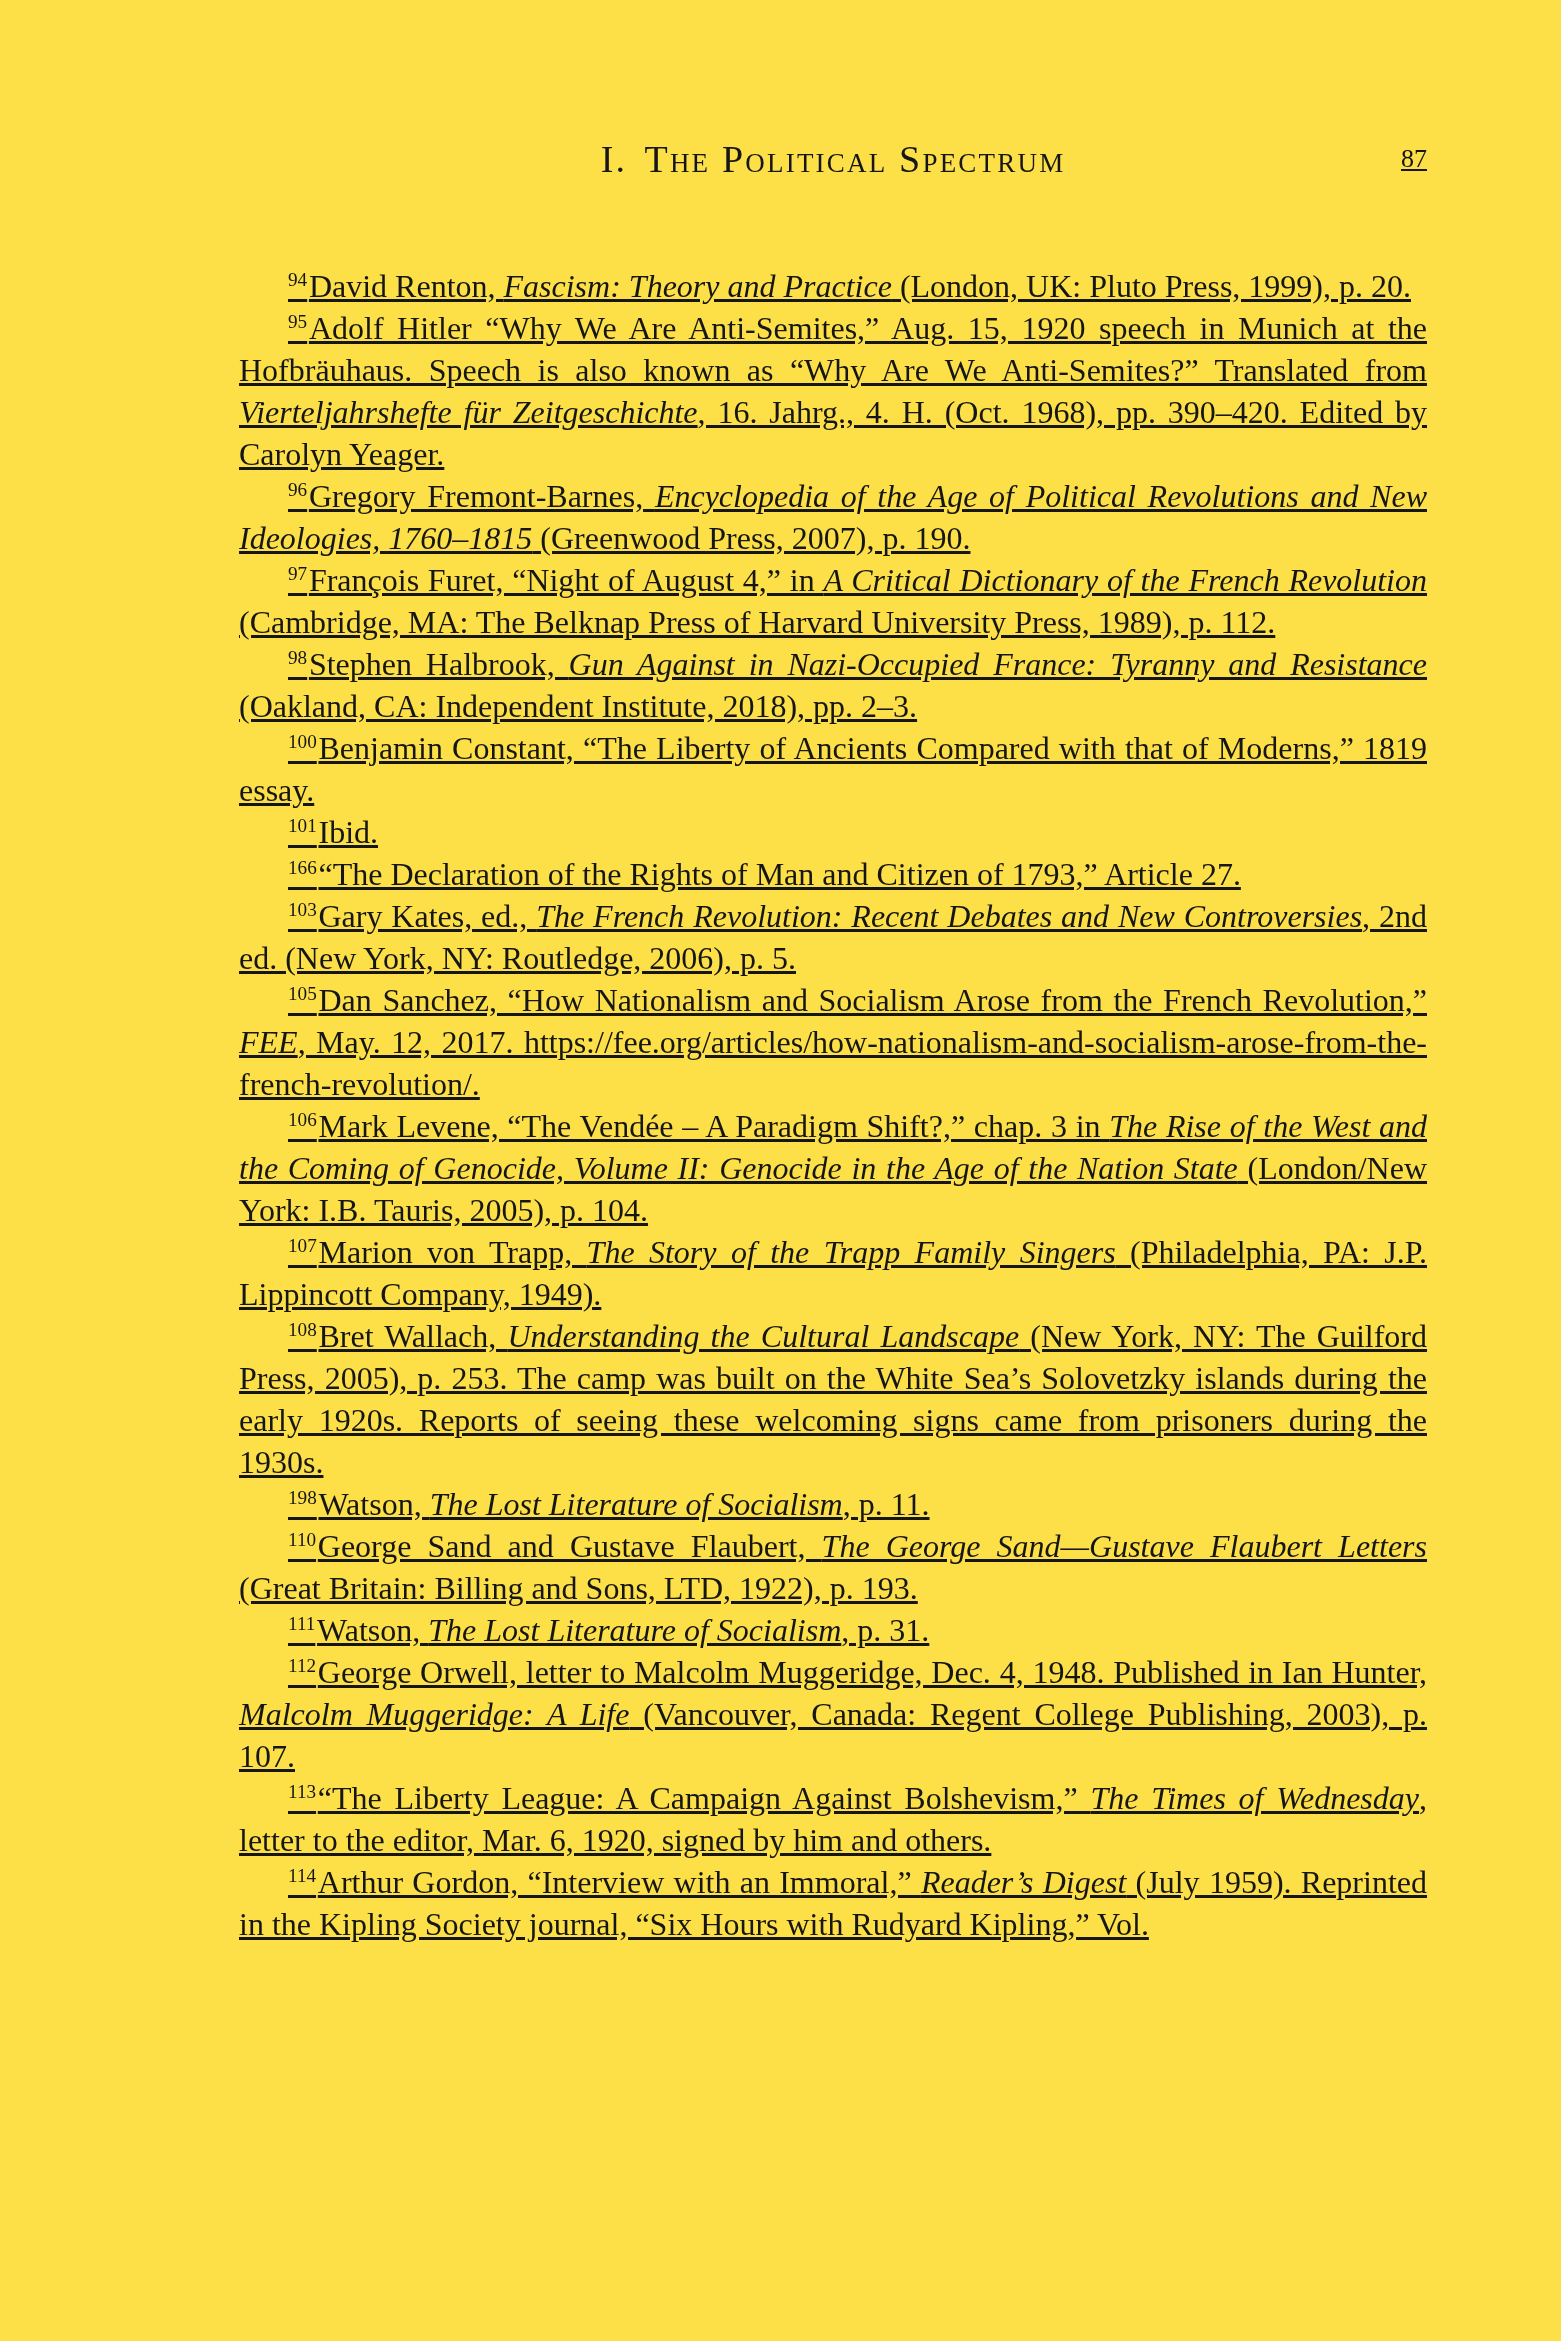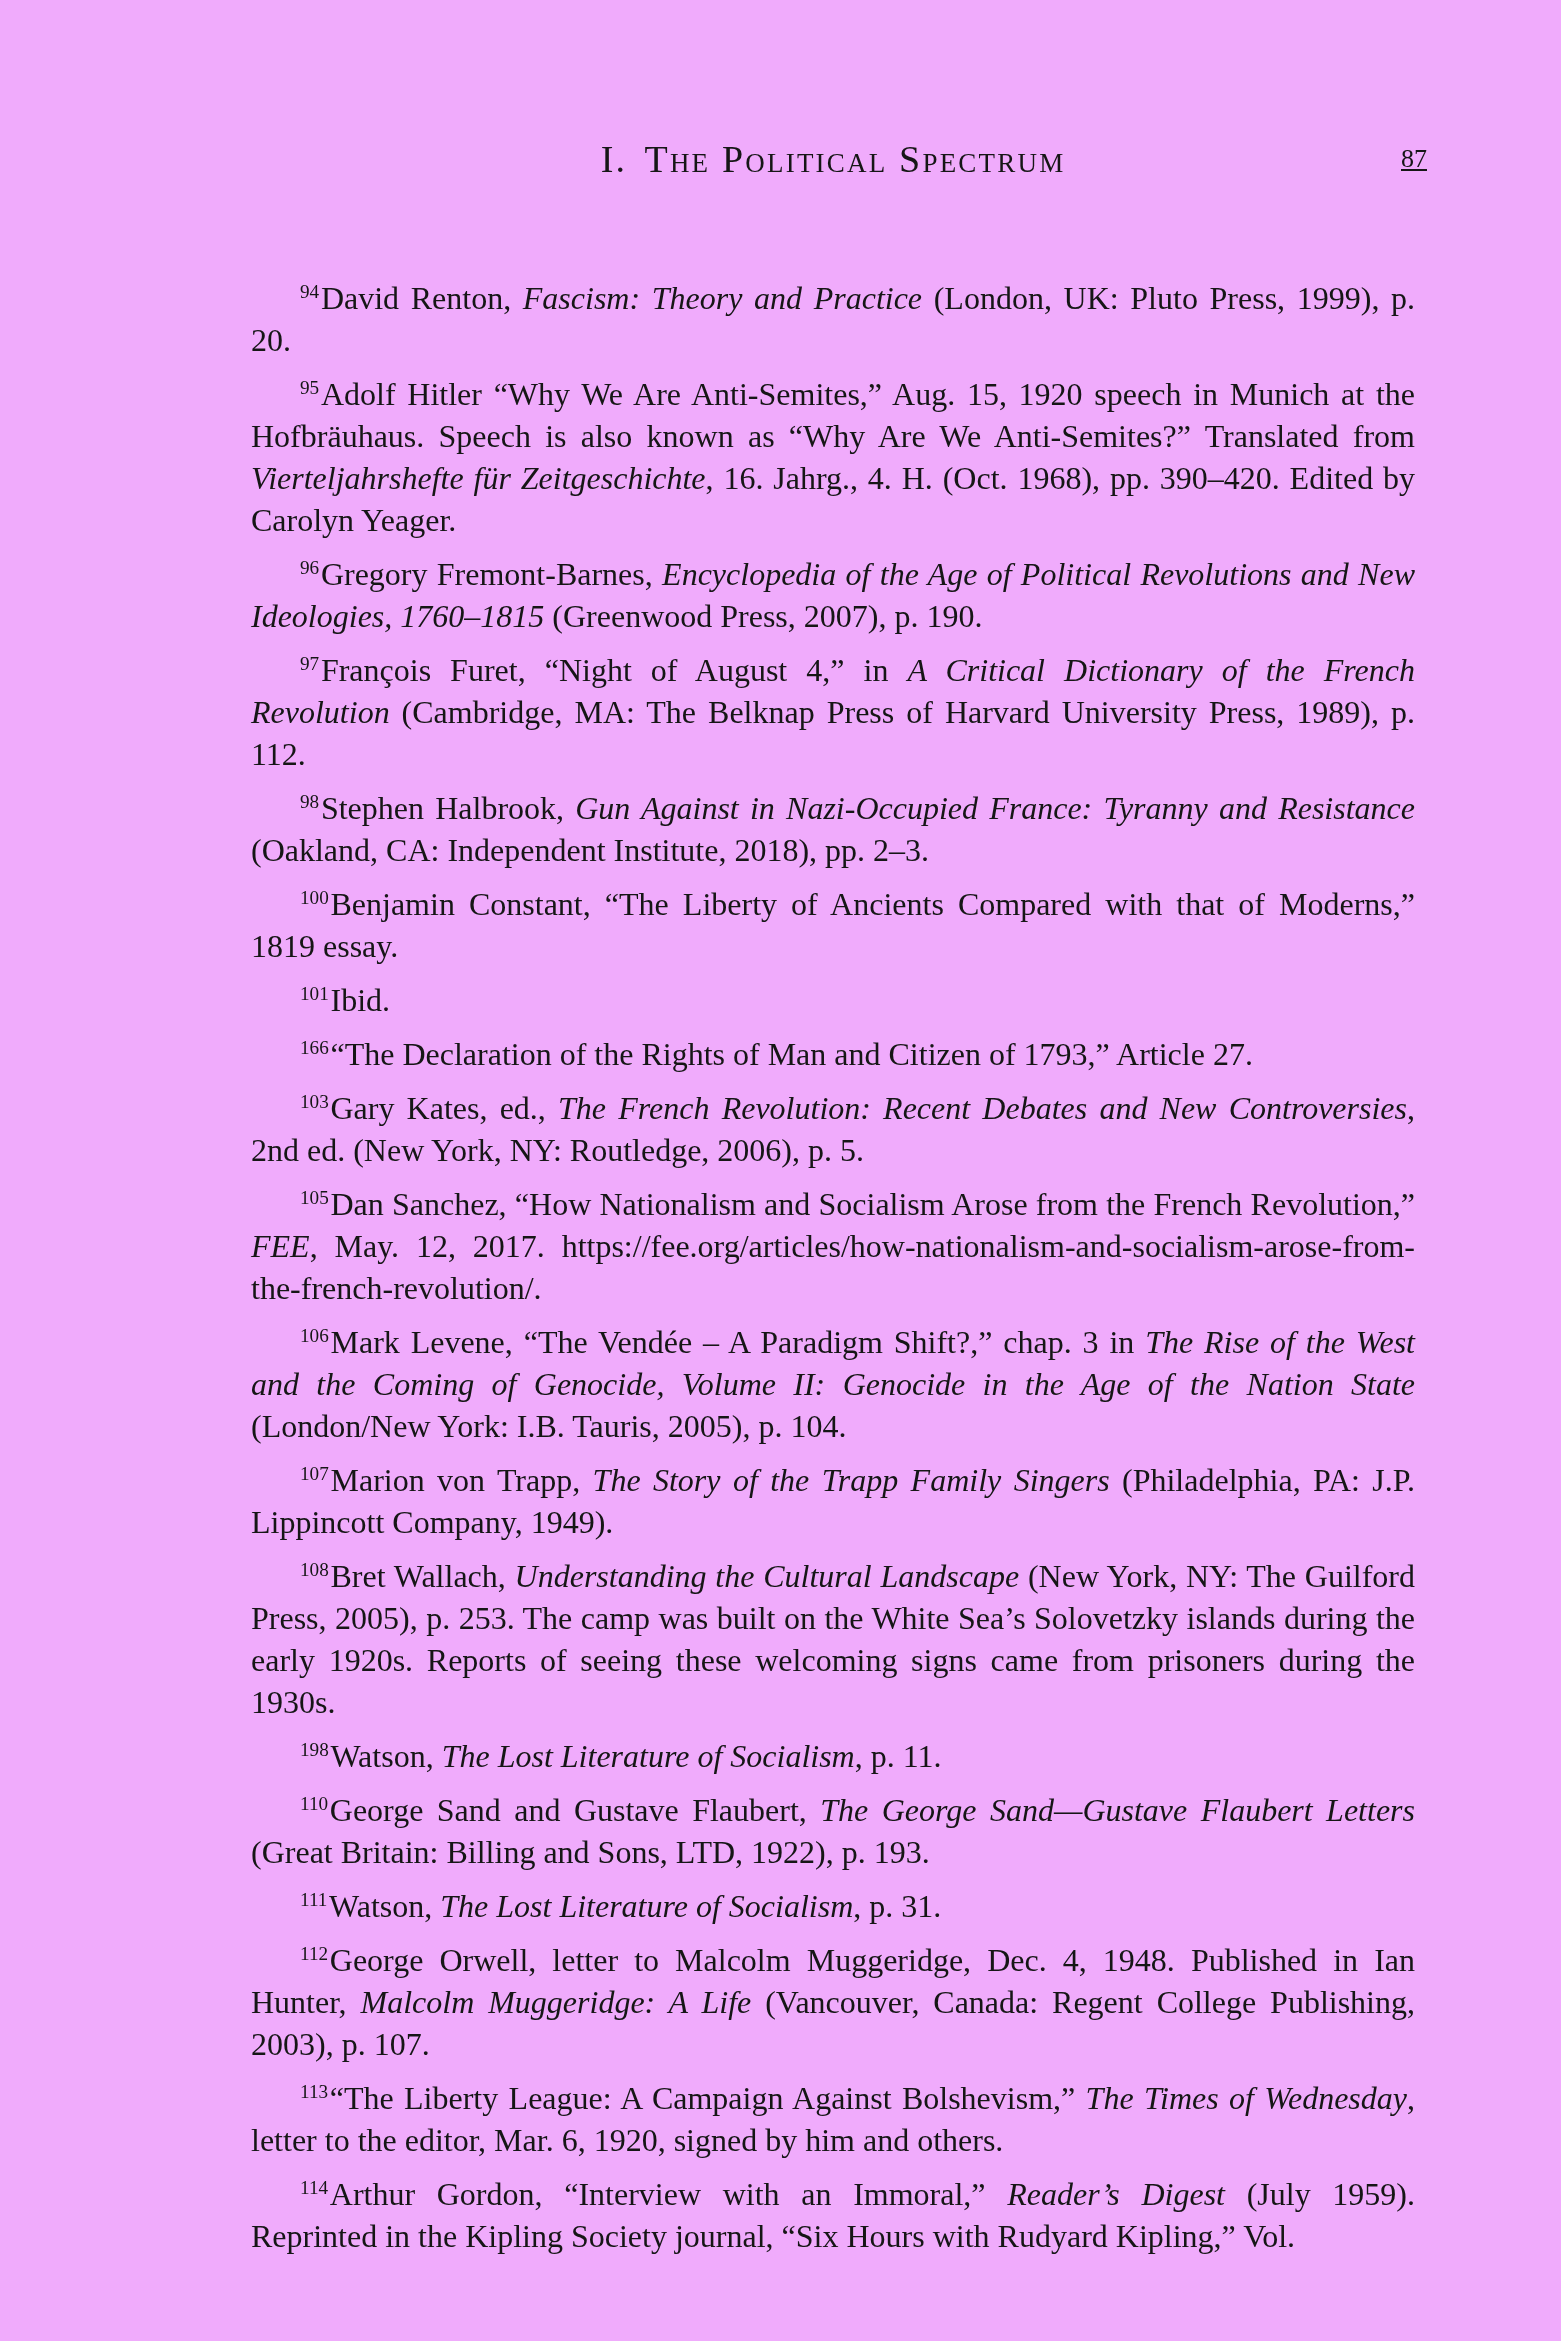--- a/index.html
+++ b/index.html
@@ -36,43 +36,44 @@
     line-height: 50px;
     text-decoration: underline;
   }
   .footnotes {
     position: absolute;
     top: 265px;
     left: 239px;
     width: 1188px;
   }
   .footnote {
-    margin: 12px;
+    margin: 0;
     font-size: 32px;
     line-height: 42px;
     text-align: justify;
     text-indent: 49px;
     hyphens: auto;
     -webkit-hyphens: auto;
     overflow-wrap: break-word;
+    text-decoration: underline;
   }
   .footnote sup.fn-num {
     font-size: 0.6em;
     line-height: 0;
     vertical-align: baseline;
     position: relative;
     top: -0.58em;
     margin-right: 1.7px;
   }
   .it { font-style: italic; }
 </style>
 </head>
 <body>
 
-<div class="page" style="background: #f0abfc; color: rgb(22, 22, 22);">
+<div class="page" style="background: #fde047; color: rgb(22, 22, 22);">
   <header class="running-head">
     <div class="chapter-title">
       <span>I.</span><span class="title-text">The Political Spectrum</span>
     </div>
     <div class="page-number">87</div>
   </header>
 
   <main class="footnotes">
       <p class="footnote"><sup class="fn-num">94</sup><span>David Renton, </span><span class="it">Fascism: Theory and Practice</span><span> (London, UK: Pluto Press, 1999), p. 20.</span></p>
       <p class="footnote"><sup class="fn-num">95</sup><span>Adolf Hitler “Why We Are Anti-Semites,” Aug. 15, 1920 speech in Munich at the Hofbräuhaus. Speech is also known as “Why Are We Anti-Semites?” Translated from </span><span class="it">Vierteljahrshefte für Zeitgeschichte</span><span>, 16. Jahrg., 4. H. (Oct. 1968), pp. 390–420. Edited by Carolyn Yeager.</span></p>

